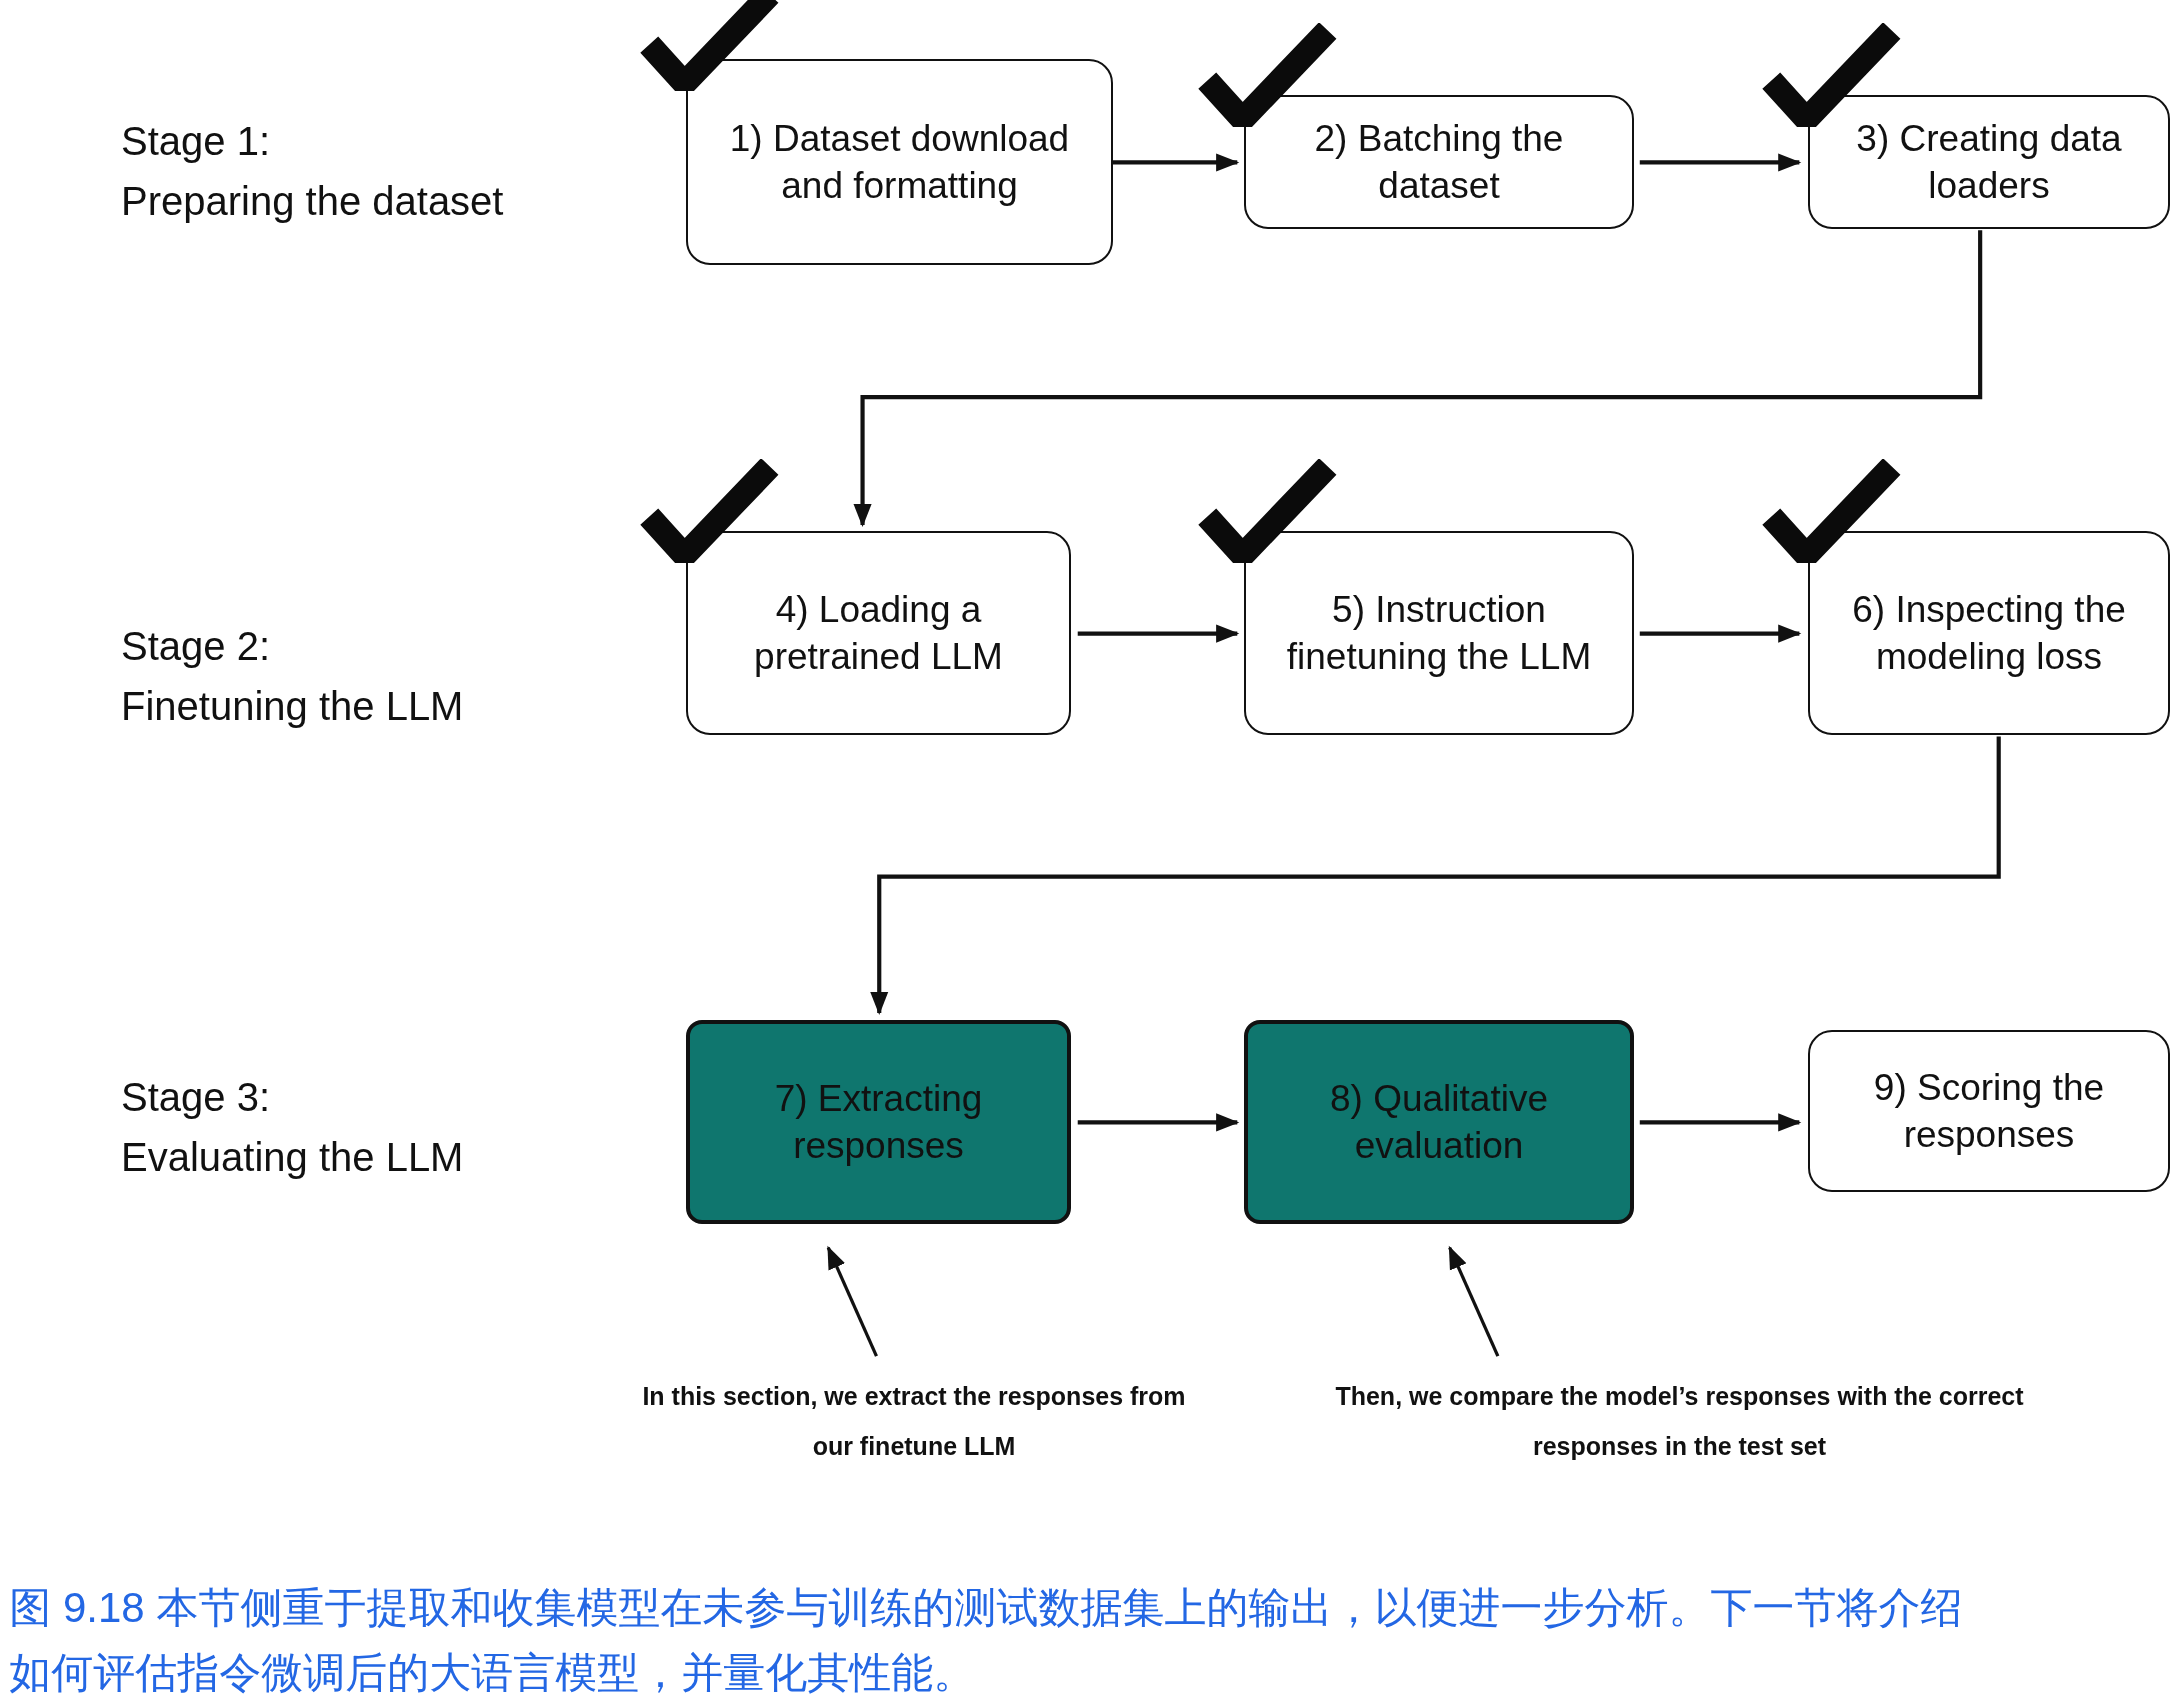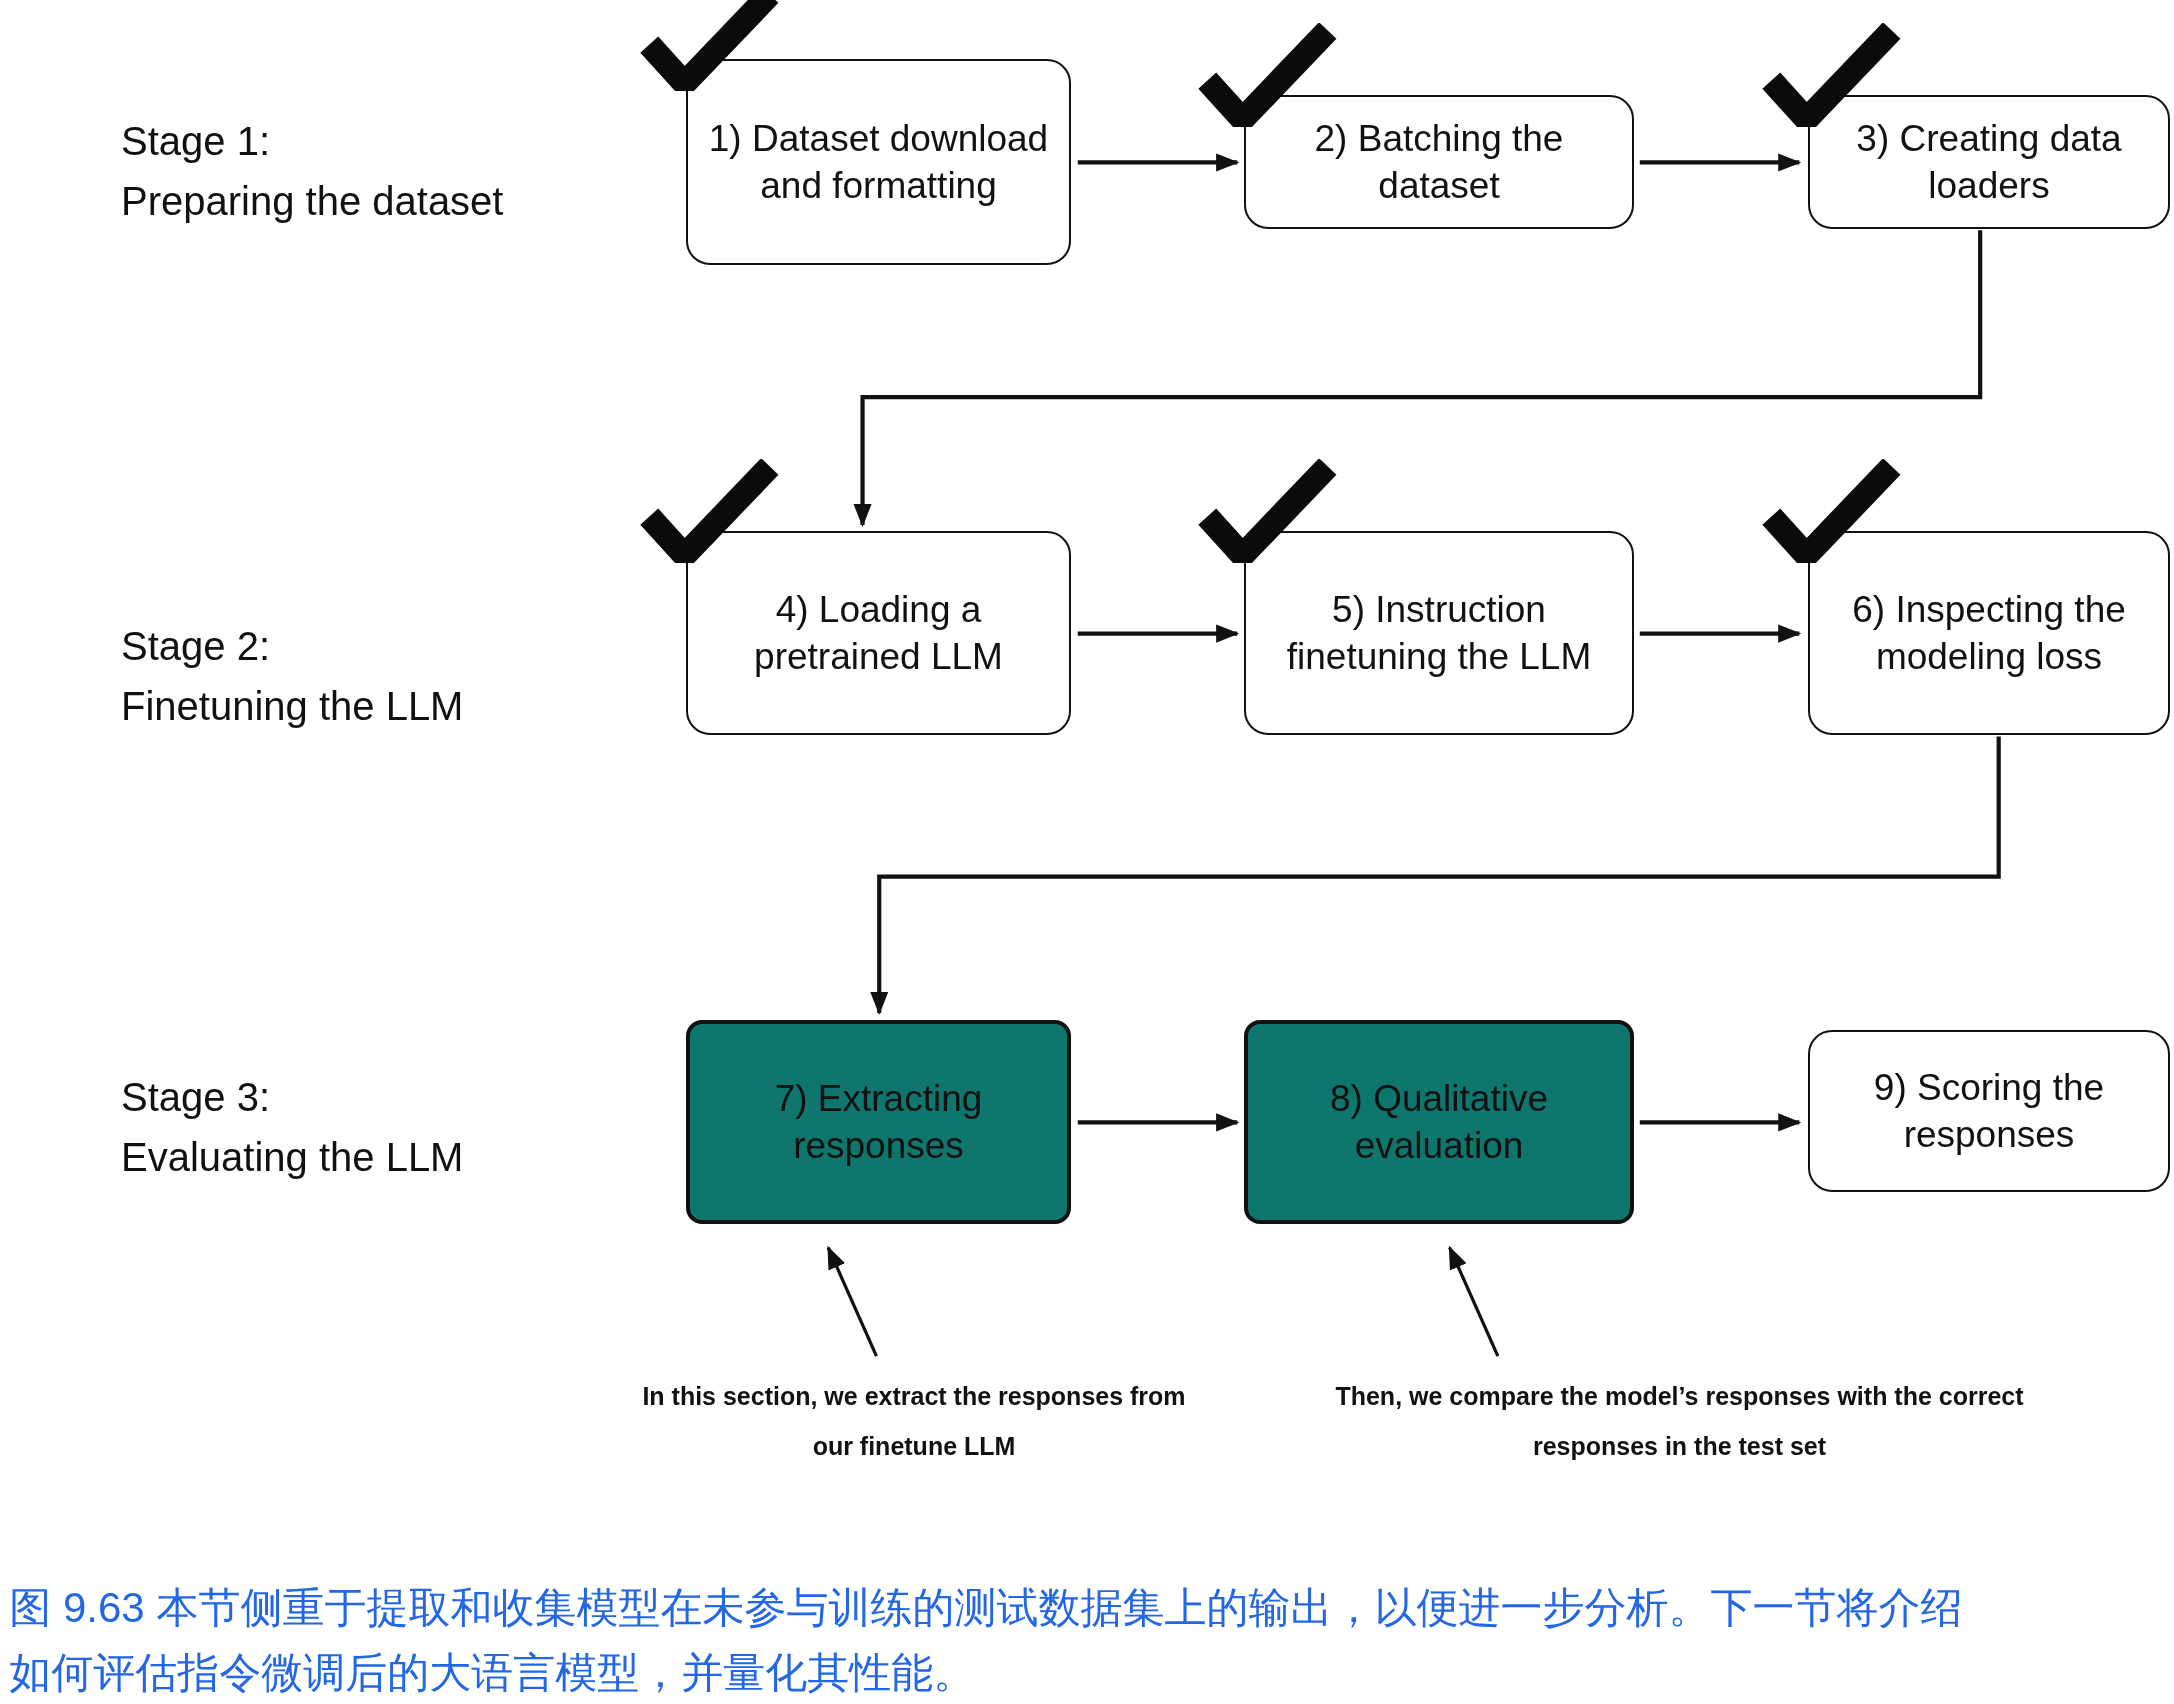--- a/index.html
+++ b/index.html
@@ -15,21 +15,21 @@
 
   .box{
     position:absolute;display:flex;align-items:center;justify-content:center;
     text-align:center;border:2.8px solid #111;border-radius:24px;background:#fff;
     font-size:37px;line-height:1.28;padding:9.3px 18.6px;
   }
   .box.hl{background:#0f766e;border-width:4.6px;border-radius:16px}
   .check{position:absolute;left:-48px;top:-74px;width:139px;height:104px}
   .check path{stroke:#0b0b0b;stroke-width:26;fill:none}
 
-  .b1{left:686px;top:59px;width:385px;height:206px}
+  .b1{left:686px;top:59px;width:427px;height:206px}
   .b2{left:1244px;top:95px;width:390px;height:134px}
   .b3{left:1808px;top:95px;width:362px;height:134px}
   .b4{left:686px;top:531px;width:385px;height:204px}
   .b5{left:1244px;top:531px;width:390px;height:204px}
   .b6{left:1808px;top:531px;width:362px;height:204px}
   .b7{left:686px;top:1020px;width:385px;height:204px}
   .b8{left:1244px;top:1020px;width:390px;height:204px}
   .b9{left:1808px;top:1030px;width:362px;height:162px}
 
   .stage{position:absolute;font-size:40px;line-height:1.5;white-space:nowrap}
@@ -125,18 +125,18 @@
     <span>8) Qualitative evaluation</span>
   </div>
   <div class="box b9">
     <span>9) Scoring the responses</span>
   </div>
 
   <div class="annotation a1">In this section, we extract the responses from our finetune LLM</div>
   <div class="annotation a2">Then, we compare the model’s responses with the correct responses in the test set</div>
 
   <div class="caption">
-    <div>图 9.63 本节侧重于提取和收集模型在未参与训练的测试数据集上的输出，以便进一步分析。下一节将介绍</div>
+    <div>图 9.18 本节侧重于提取和收集模型在未参与训练的测试数据集上的输出，以便进一步分析。下一节将介绍</div>
     <div>如何评估指令微调后的大语言模型，并量化其性能。</div>
   </div>
 
 </div>
 
 
 </body></html>

